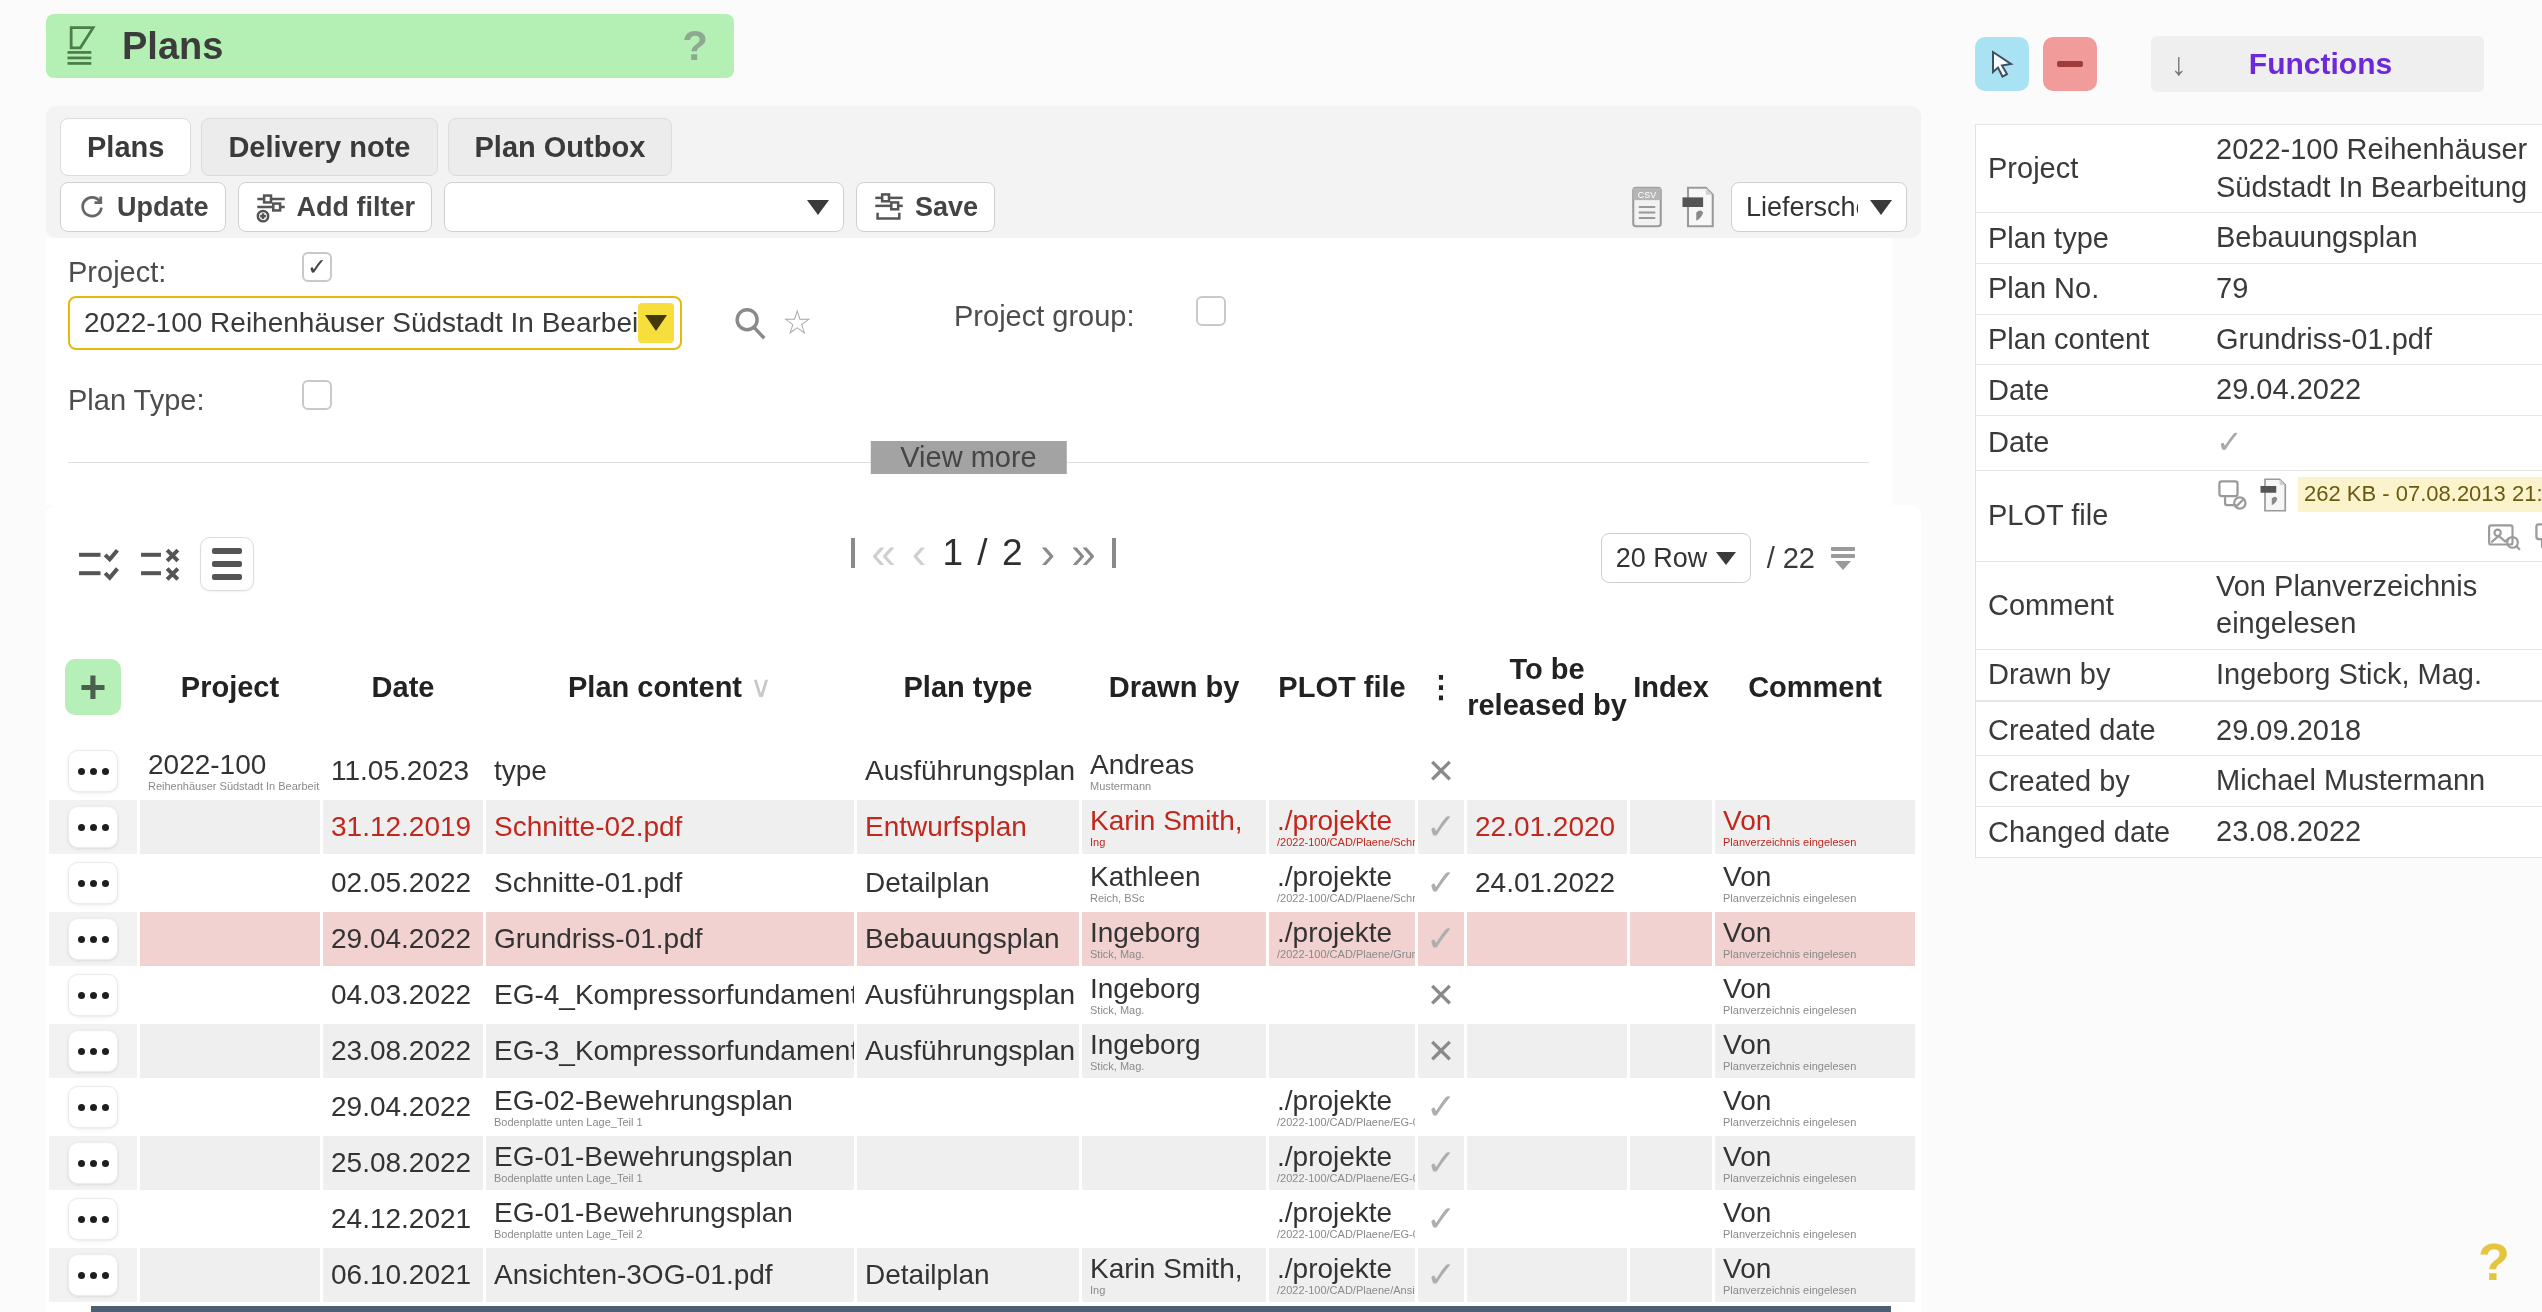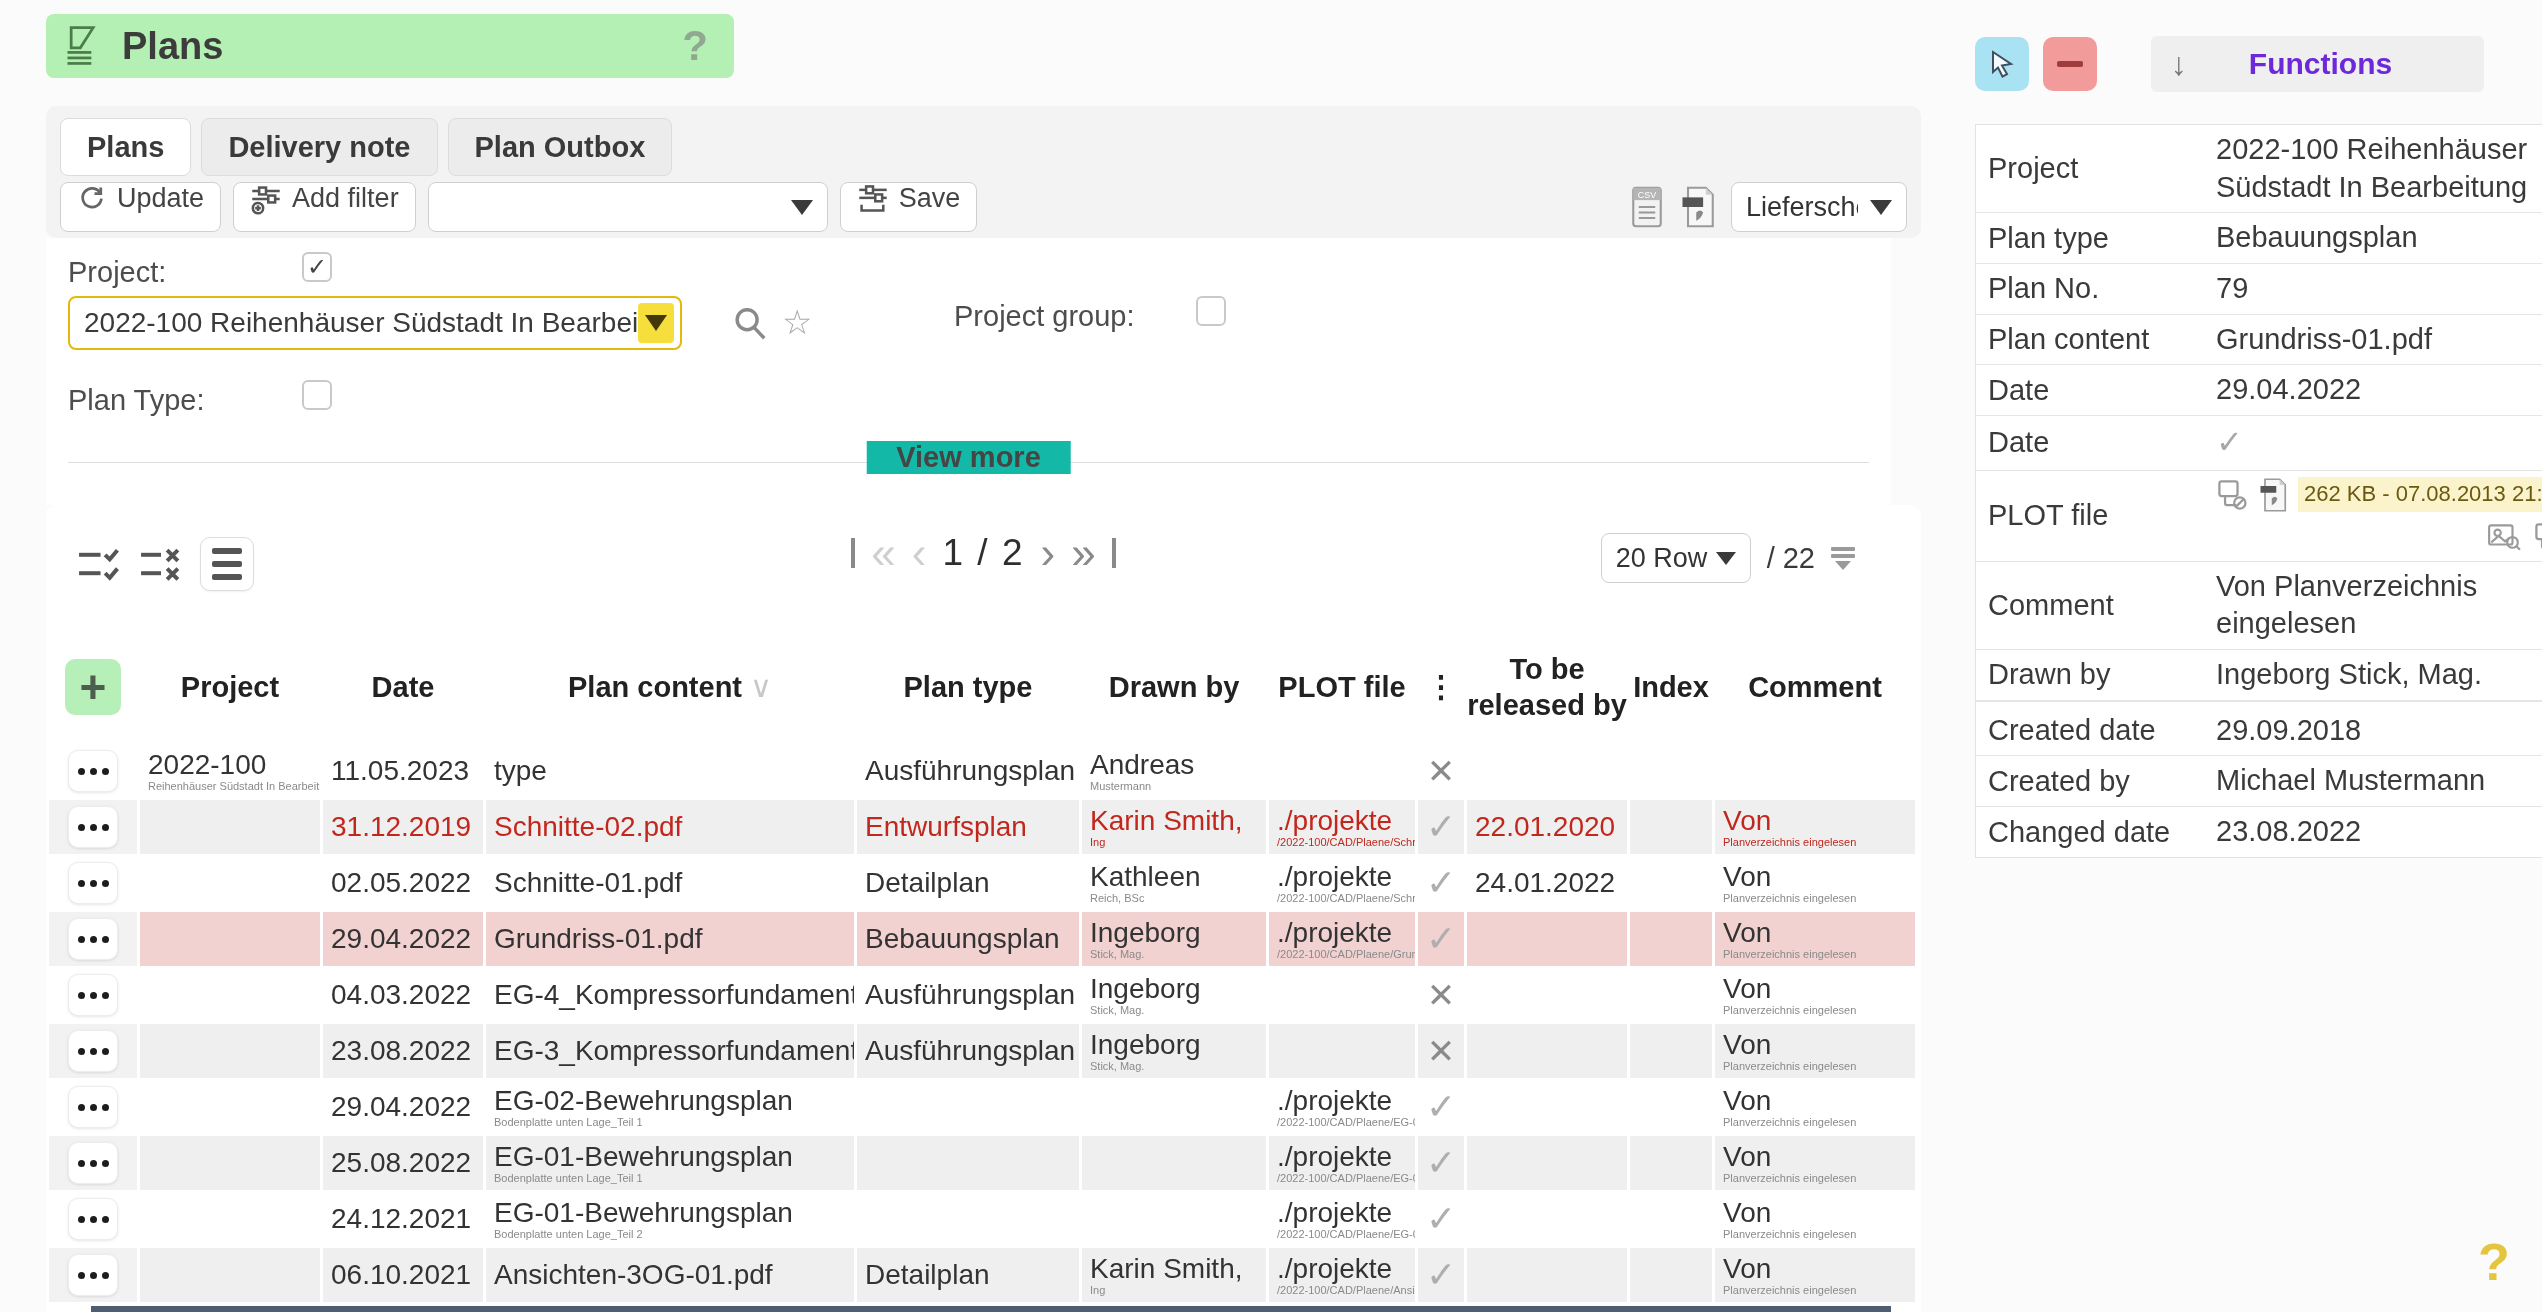--- a/index.html
+++ b/index.html
@@ -12,39 +12,39 @@
   #green-header .title { margin-left:16px; font-size:38px; font-weight:700; color:#3c3c3c; }
   #green-header .help { margin-left:auto; margin-right:26px; font-size:42px; color:#8fa88f; font-weight:600; }
   #plans-icon { margin-left:16px; }
 
   
   #tabstrip { left:30px; top:106px; width:1875px; height:132px; background:#f3f3f3; border-radius:10px; }
   .tabs { position:absolute; left:14px; top:12px; display:flex; gap:10px; }
   .tab { height:58px; padding:0 26px; font-size:29px; font-weight:600; color:#3a3a3a; background:#ececec; border:1px solid #dcdcdc; border-radius:8px; display:flex; align-items:center; cursor:pointer; }
   .tab.active { background:#ffffff; }
   .toolbar { position:absolute; left:14px; top:76px; right:14px; display:flex; align-items:center; gap:12px; }
-  .btn { height:50px; background:#fff; border:1px solid #cfcfcf; border-radius:8px; display:flex; gap:10px; padding:0 16px; font-size:27px; color:#444; cursor:pointer; }
+  .btn { height:50px; background:#fff; border:1px solid #cfcfcf; border-radius:8px; display:flex; align-items:center; gap:10px; padding:0 16px; font-size:27px; color:#444; cursor:pointer;font-weight:bold; }
   .select { height:50px; background:#fff; border:1px solid #cfcfcf; border-radius:8px; display:flex; align-items:center; padding:0 14px; font-size:27px; color:#333; cursor:pointer; }
   .caret { width:0; height:0; border-left:11px solid transparent; border-right:11px solid transparent; border-top:15px solid #3a3a3a; margin-left:12px; }
   #preset-select { width:400px; justify-content:flex-end; }
   #report-select .txt { width:112px; overflow:hidden; white-space:nowrap; }
   .tb-spacer { flex:1; }
   .icon-btn { background:none; border:none; cursor:pointer; display:flex; align-items:center; }
 
   
   #filtercard { left:30px; top:238px; width:1845px; height:267px; background:#fff; }
   .flabel { position:absolute; font-size:29px; color:#4d4d4d; }
   .checkbox { position:absolute; width:30px; height:30px; background:#fff; border:2px solid #c9c9c9; border-radius:6px; font-size:24px; color:#444; display:flex; align-items:center; justify-content:center; cursor:pointer; }
   #project-select { position:absolute; left:22px; top:58px; width:614px; height:54px; border:2px solid #e4b90c; border-radius:8px; background:#fff; display:flex; align-items:center; cursor:pointer; }
   #project-select .txt { flex:1; padding-left:14px; font-size:28px; white-space:nowrap; overflow:hidden; }
   #project-select .ybox { width:36px; height:40px; margin-right:6px; background:#f6df3d; border-radius:4px; display:flex; align-items:center; justify-content:center; }
   #project-select .ybox i { display:block; width:0; height:0; border-left:11px solid transparent; border-right:11px solid transparent; border-top:16px solid #43380a; }
   .star { position:absolute; font-size:34px; color:#a8a8a8; cursor:pointer; }
   #viewmore-wrap { position:absolute; left:22px; right:22px; top:224px; border-top:1px solid #dedede; }
-  #viewmore { position:absolute; left:50%; top:-22px; transform:translateX(-50%); background:#14b8a6; padding:0 30px; font-size:29px; color:#454545; cursor:pointer;font-weight:bold; }
+  #viewmore { position:absolute; left:50%; top:-22px; transform:translateX(-50%); background:#a3a3a3; padding:0 30px; font-size:29px; color:#454545; cursor:pointer; }
 
   
   #tablecard { left:30px; top:505px; width:1875px; height:807px; background:#fff; border-radius:10px 10px 0 0; }
   .view-icons { position:absolute; left:30px; top:32px; display:flex; align-items:center; gap:16px; }
   .hamburger { width:54px; height:54px; border:1px solid #ddd; border-radius:10px; background:#fff; display:flex; flex-direction:column; justify-content:center; gap:7px; align-items:center; cursor:pointer; box-shadow:0 1px 2px rgba(0,0,0,.06); }
   .hamburger span { width:30px; height:6px; border-radius:2px; background:#555; }
   .pager { position:absolute; left:0; right:0; top:26px; display:flex; align-items:center; justify-content:center; gap:16px; font-size:40px; }
   .pg-arrow { cursor:pointer; line-height:1; font-size:44px; }
   .pg-dis { color:#cfcfcf; }
   .pg-en { color:#8a8a8a; }

